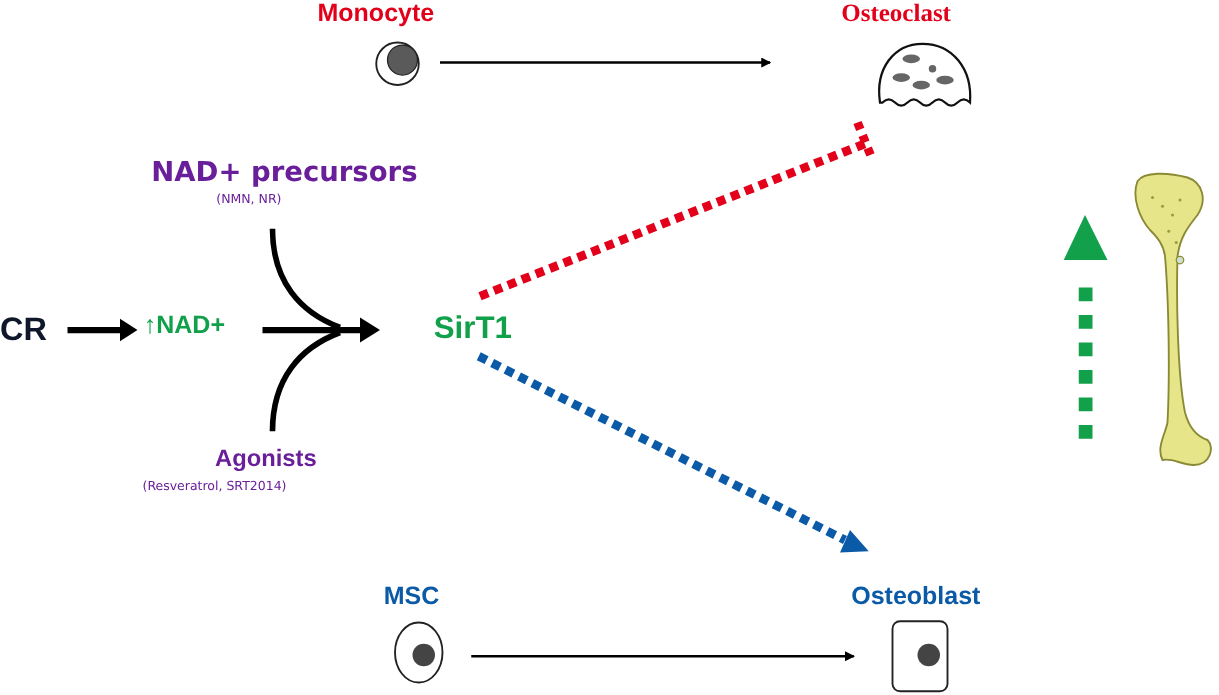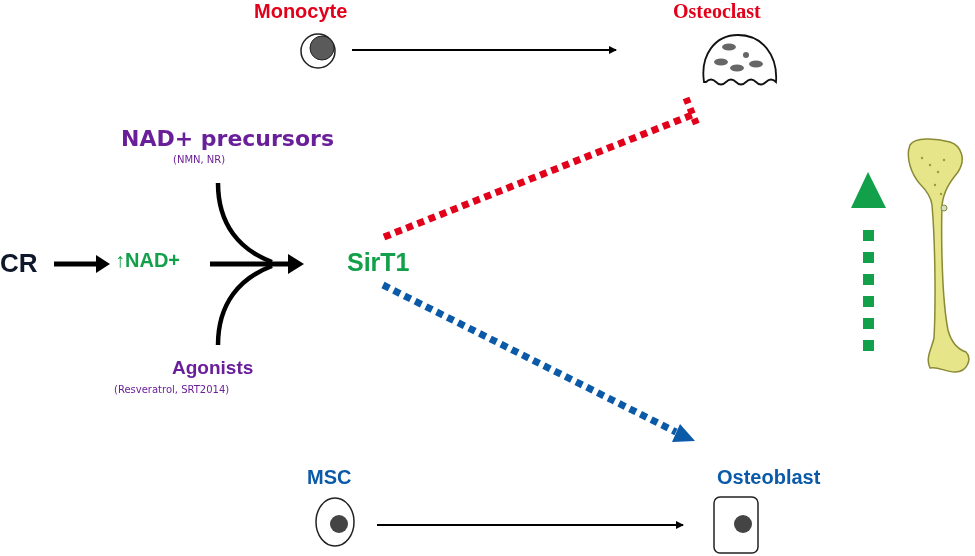--- a/index.html
+++ b/index.html
@@ -88,21 +88,21 @@
     <circle cx="944" cy="160" r="1.2" fill="#9a9a40"></circle>
     <circle cx="935" cy="185" r="1.2" fill="#9a9a40"></circle>
     <circle cx="941" cy="194" r="1.2" fill="#9a9a40"></circle>
     <circle cx="944" cy="208" r="3" fill="#cfe0d0" stroke="#8a8a35" stroke-width="1"></circle>
   </g>
 </svg>
 
 <div class="lbl red" style="left:254px; top:0px; font-size:20px;">Monocyte</div>
 <div class="lbl red" style="left:673px; top:0px; font-size:20px;font-family:Liberation Serif, serif;">Osteoclast</div>
 <div class="lbl blue" style="left:307px; top:466px; font-size:20px;">MSC</div>
-<div class="lbl blue" style="left:681px; top:466px; font-size:20px;margin-left:36px;">Osteoblast</div>
+<div class="lbl blue" style="left:681px; top:466px; font-size:20px;">Osteoblast</div>
 
 <div class="lbl gray" style="left:0px; top:248px; font-size:26px;">CR</div>
 <div class="lbl green" style="left:115px; top:249px; font-size:20px;">
   <span>↑</span><span>NAD+</span>
 </div>
 <div class="lbl green" style="left:307px; top:248px; font-size:25px;margin-left:40px;">SirT1</div>
 
 <div class="lbl purple" style="left:121px; top:126px; font-size:22px; font-family:'DejaVu Sans', sans-serif;">NAD+ precursors</div>
 <div class="sub purple" style="left:173px; top:154px;">(NMN, NR)</div>
 

